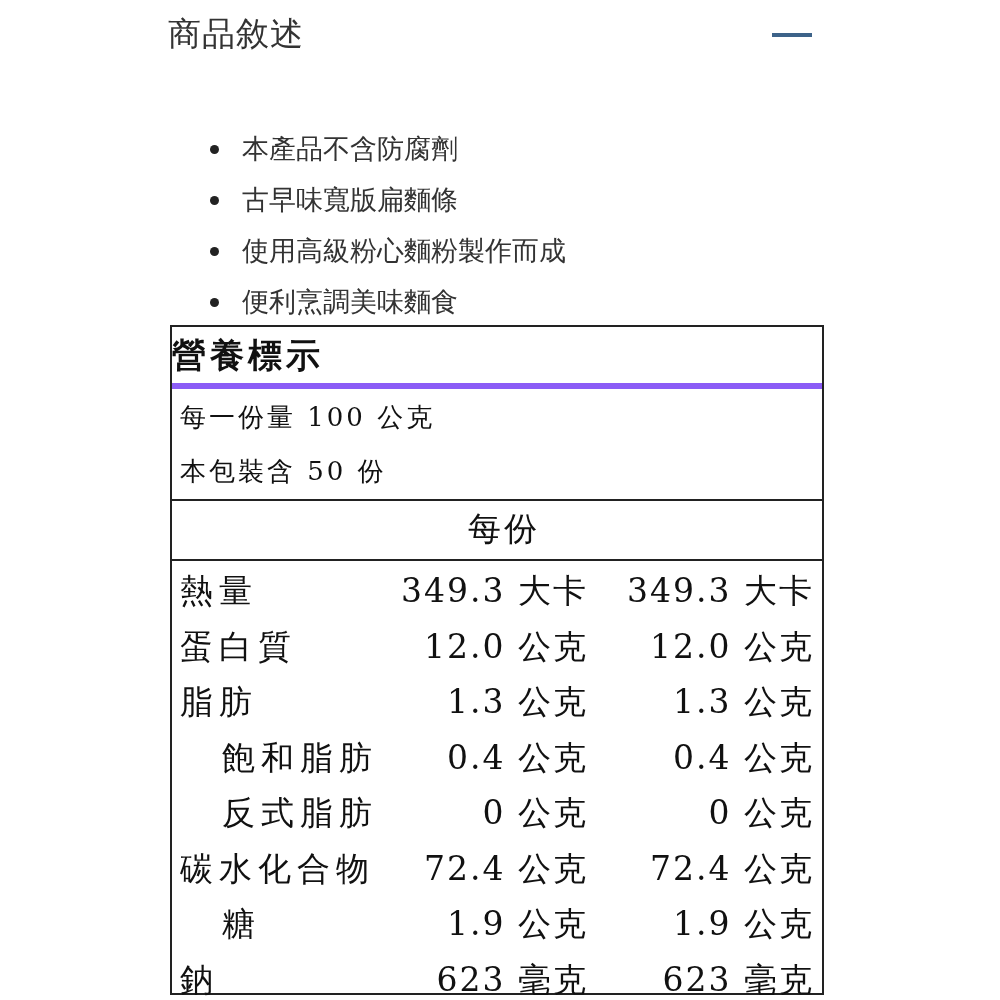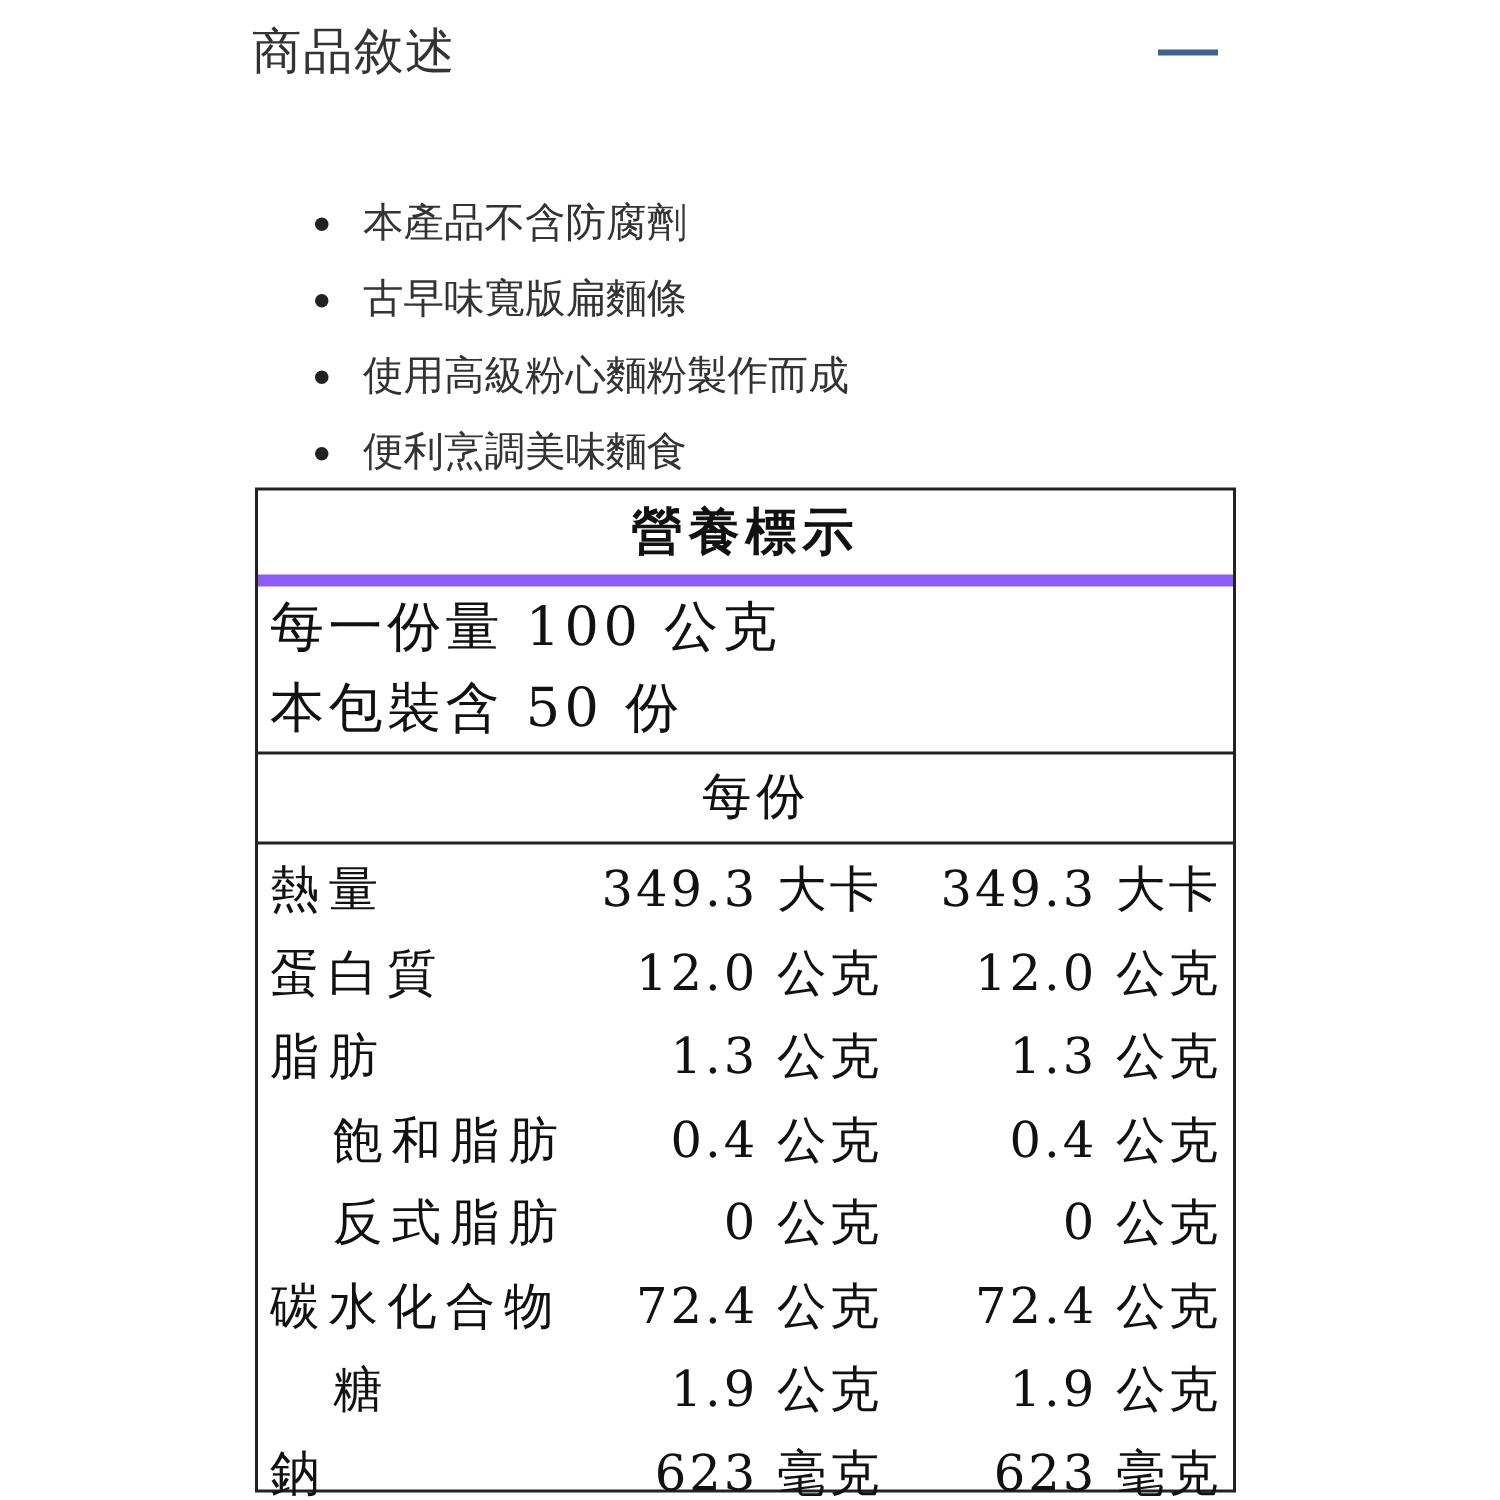--- a/index.html
+++ b/index.html
@@ -28,26 +28,26 @@
   .bullets li .dot {
     position:absolute; left:4px; top:17px; width:9px; height:9px;
     border-radius:50%; background:#222222;
   }
   .label-box {
     position:absolute; left:170px; top:325px; width:654px; height:670px;
     border:2px solid #222; box-sizing:border-box;
     font-family:"DejaVu Serif", serif; color:#111;
   }
   .lb-title {
-    height:56px; border-bottom:8px solid #8b5cf6; text-align:center;
+    height:56px; border-bottom:6px solid #8b5cf6; 
     font-size:34px; font-weight:bold; line-height:56px; letter-spacing:4px;
   }
   .lb-serving {
     height:112px; border-bottom:2px solid #222; padding-left:8px;
-    font-size:36px; box-sizing:border-box;
+    font-size:26px; box-sizing:border-box;
   }
   .lb-serving div { height:54px; line-height:56px; letter-spacing:3px; }
   .lb-head {
     height:58px; border-bottom:2px solid #222; position:relative; font-size:33px;
   }
   .lb-head span { position:absolute; top:6px; letter-spacing:3px; }
   .row { height:55.5px; position:relative; font-size:33px; }
   .row .name { position:absolute; top:4px; letter-spacing:6px; }
   .row .v1 { position:absolute; right:234px; top:4px; letter-spacing:2px; white-space:nowrap; }
   .row .v2 { position:absolute; right:8px; top:4px; letter-spacing:2px; white-space:nowrap; }

